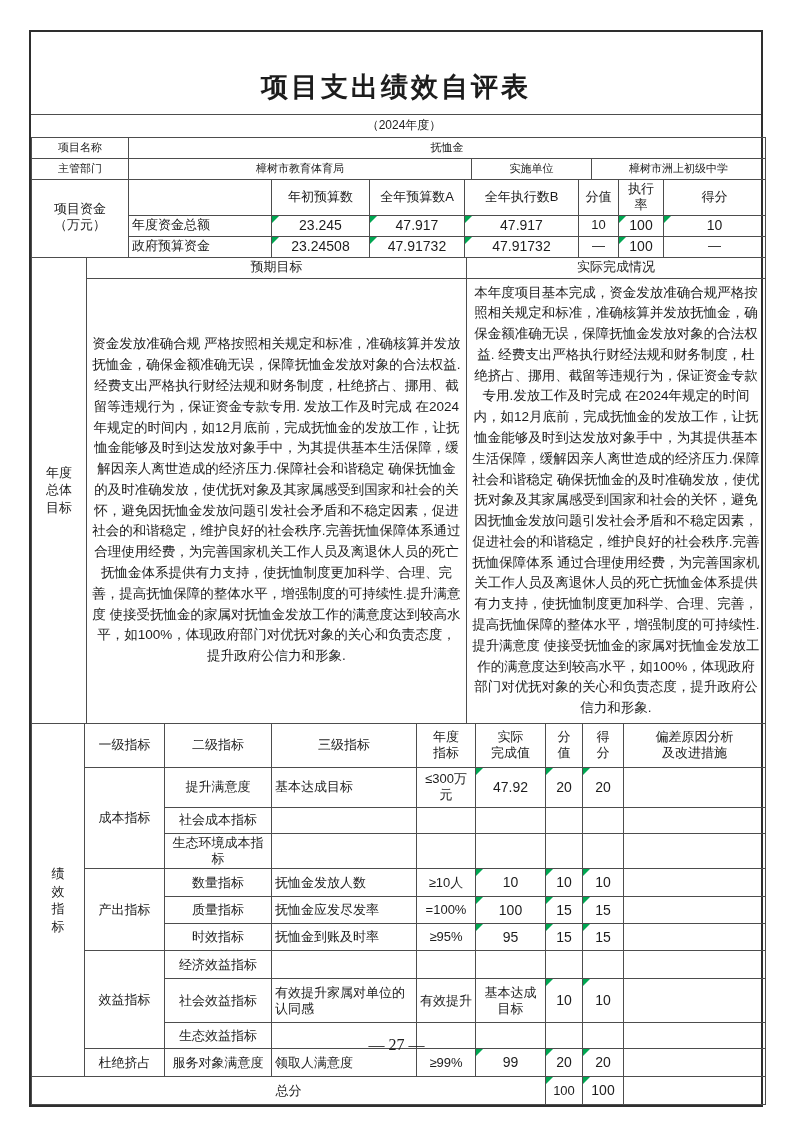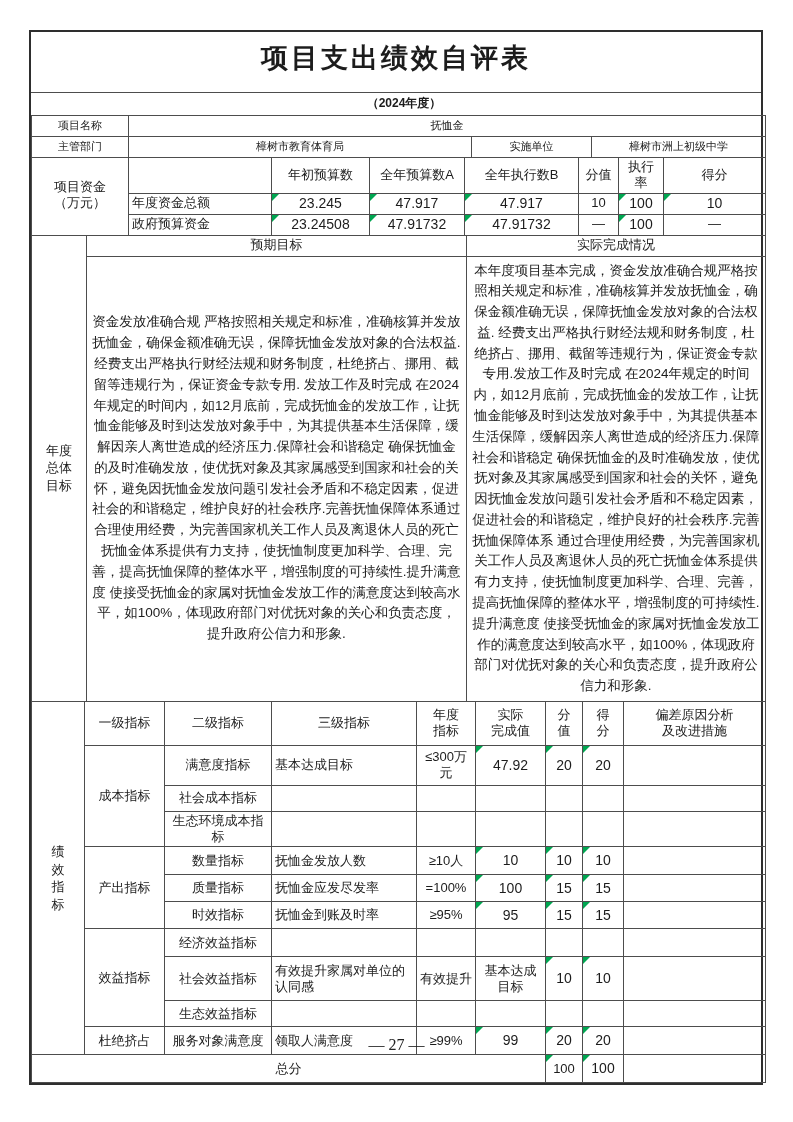--- a/index.html
+++ b/index.html
@@ -9,27 +9,27 @@
     color:#1c1c1c;
     position:relative;
   }
   .sheet {
     position:absolute; left:29px; top:30px; width:734px;
     border:2px solid #2e2e2e;
     background:#fff;
   }
   .title-row {
     text-align:center; font-size:27px; font-weight:bold;
-    letter-spacing:3px; padding:8px 0 16px 0;
+    letter-spacing:3px; padding:8px 0 9px 0;
     border-bottom:1px solid #4d4d4d;
+    margin-top:29px;
   }
   .subtitle-row {
     text-align:center; font-size:12px; padding:2px 0 3px 16px;
     border-bottom:1px solid #4d4d4d;
-    font-weight:bold;
   }
   table { width:100%; border-collapse:collapse; table-layout:fixed; }
   table + table, .subtitle-row + table { margin-top:-1px; }
   td, th {
     border:1px solid #4d4d4d;
     font-weight:normal;
     text-align:center; vertical-align:middle;
     font-size:13px; line-height:1.25;
     padding:1px 3px;
     overflow:hidden;
@@ -182,21 +182,21 @@
 完成值</th>
       <th class="pre">分
 值</th>
       <th class="pre">得
 分</th>
       <th class="pre">偏差原因分析
 及改进措施</th>
     </tr>
     <tr style="height:40px">
       <td rowspan="3">成本指标</td>
-      <td>满意度指标</td>
+      <td>提升满意度</td>
       <td class="left">基本达成目标</td>
       <td>≤300万元</td>
       <td class="num gm">47.92</td>
       <td class="num gm">20</td>
       <td class="num gm">20</td>
       <td></td>
     </tr>
     <tr style="height:26px">
       <td>社会成本指标</td>
       <td class="left"></td>

